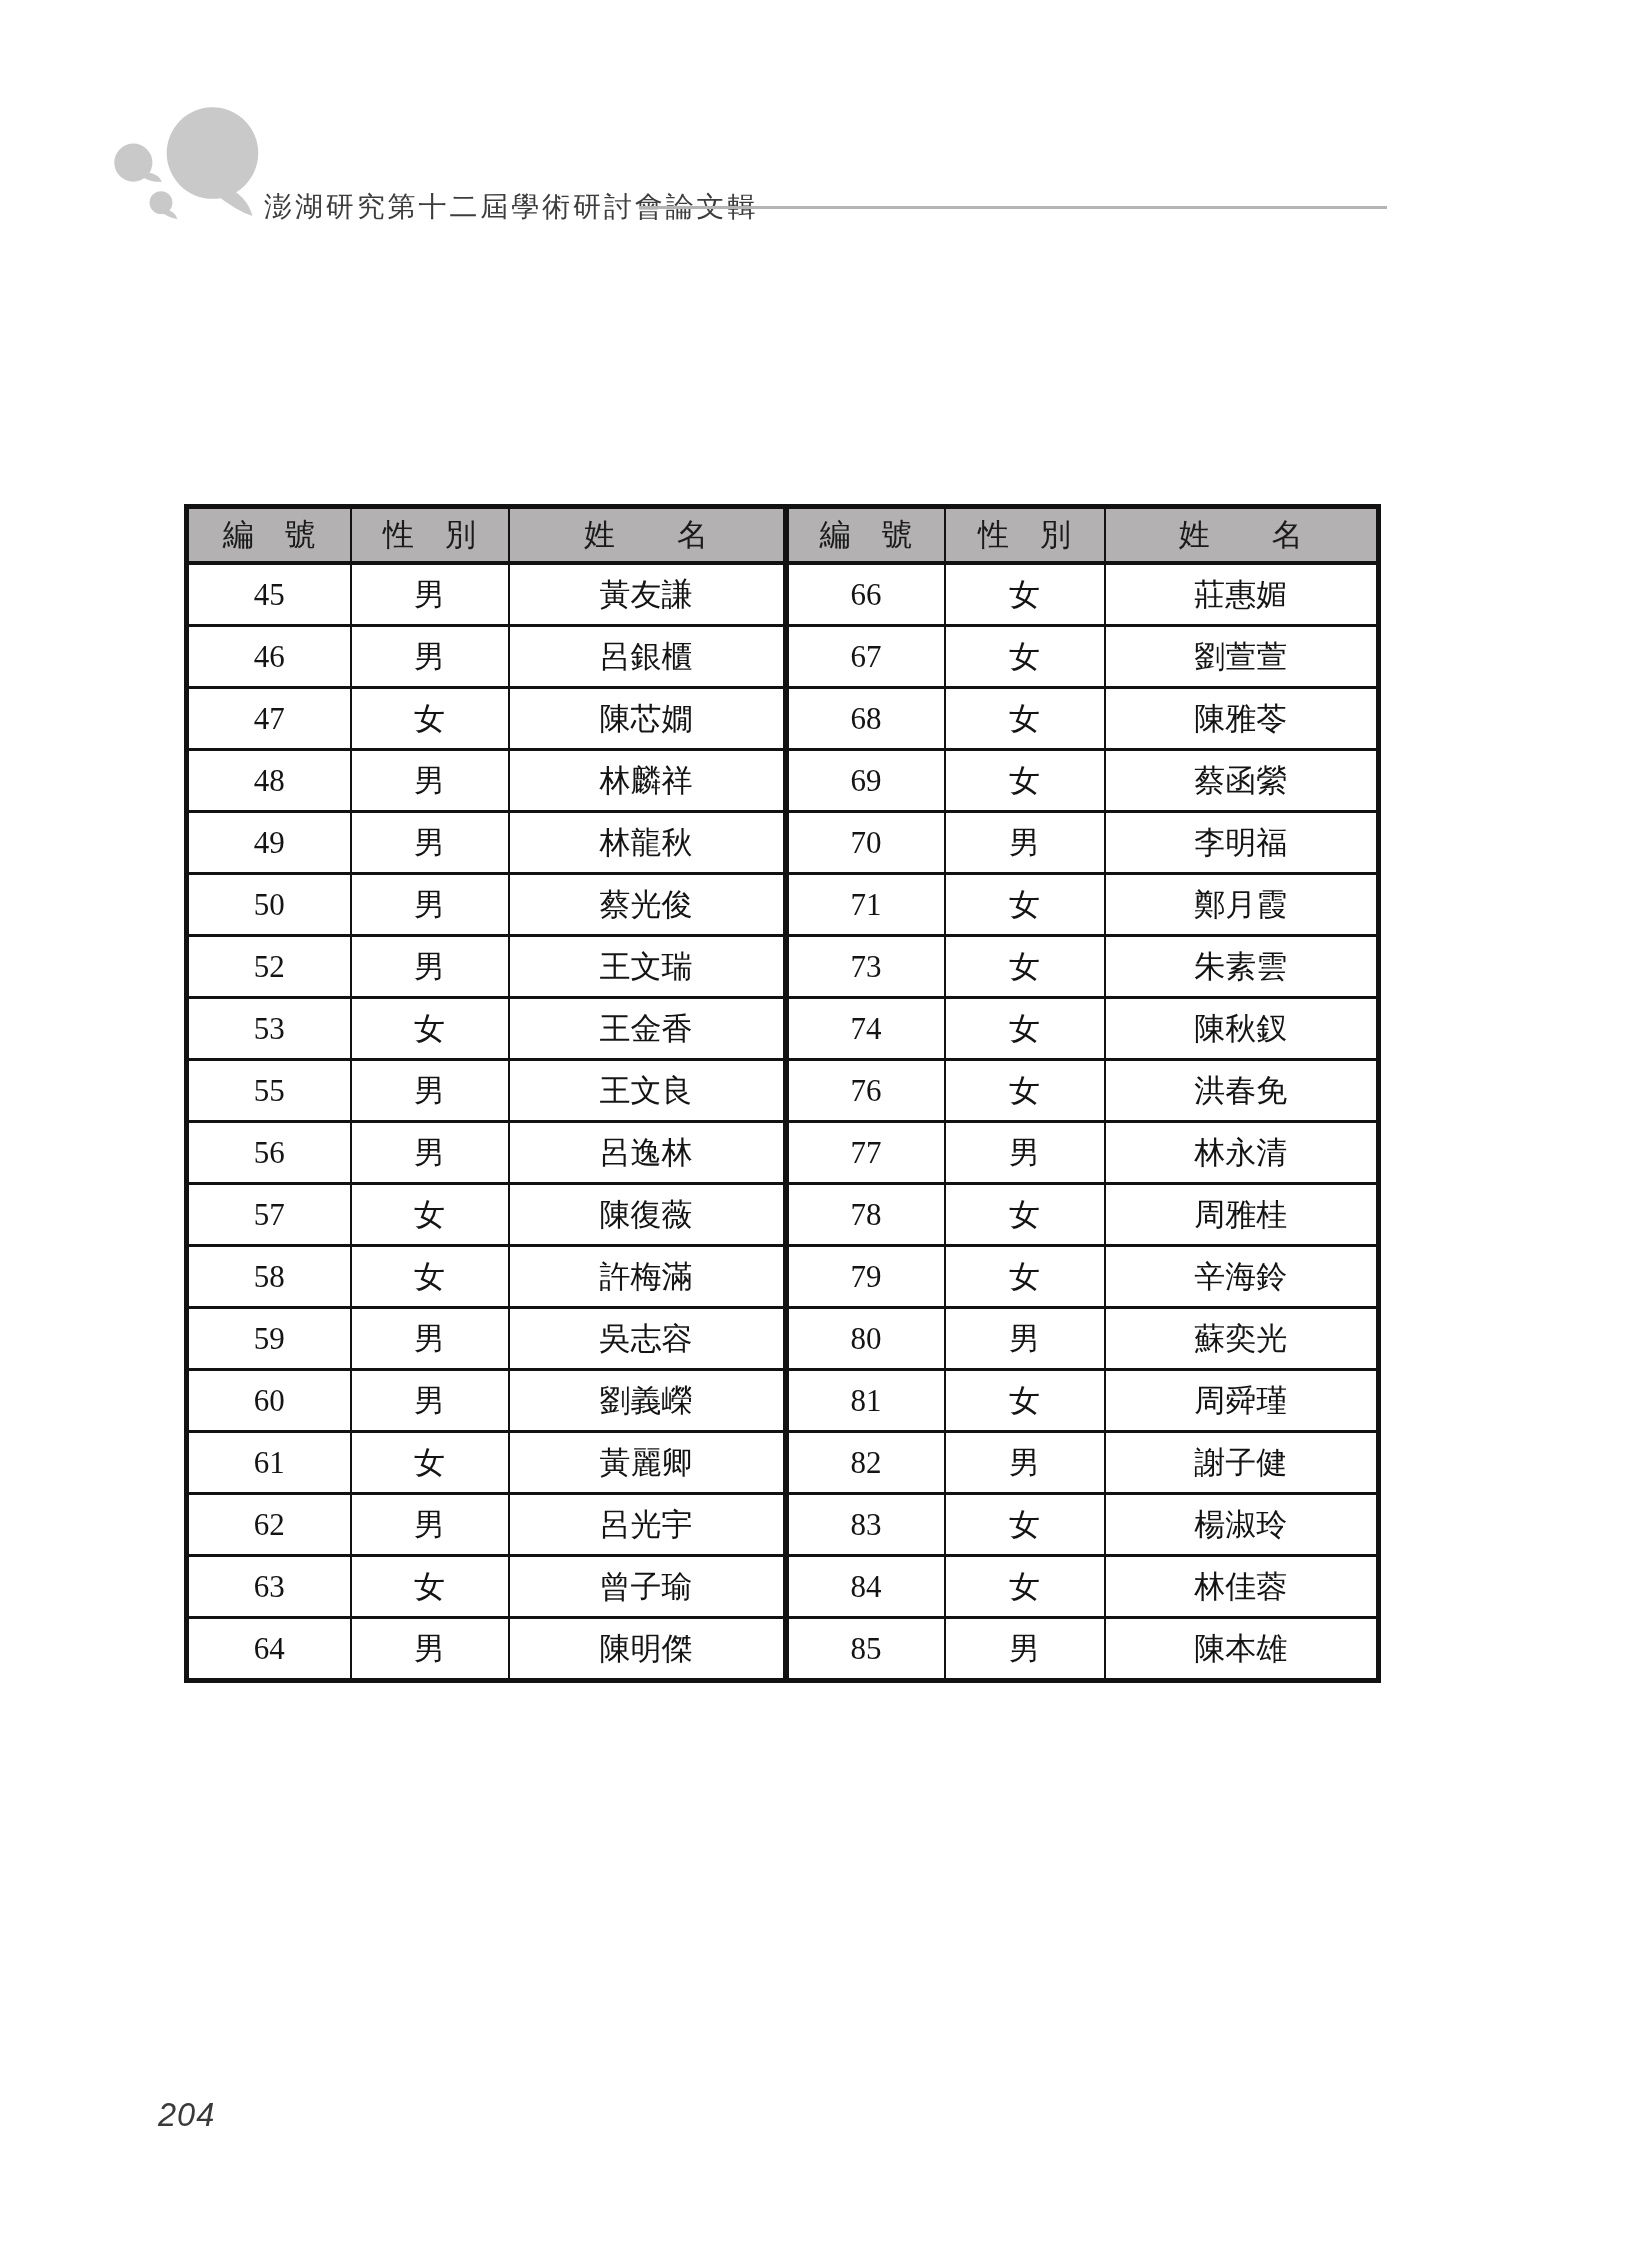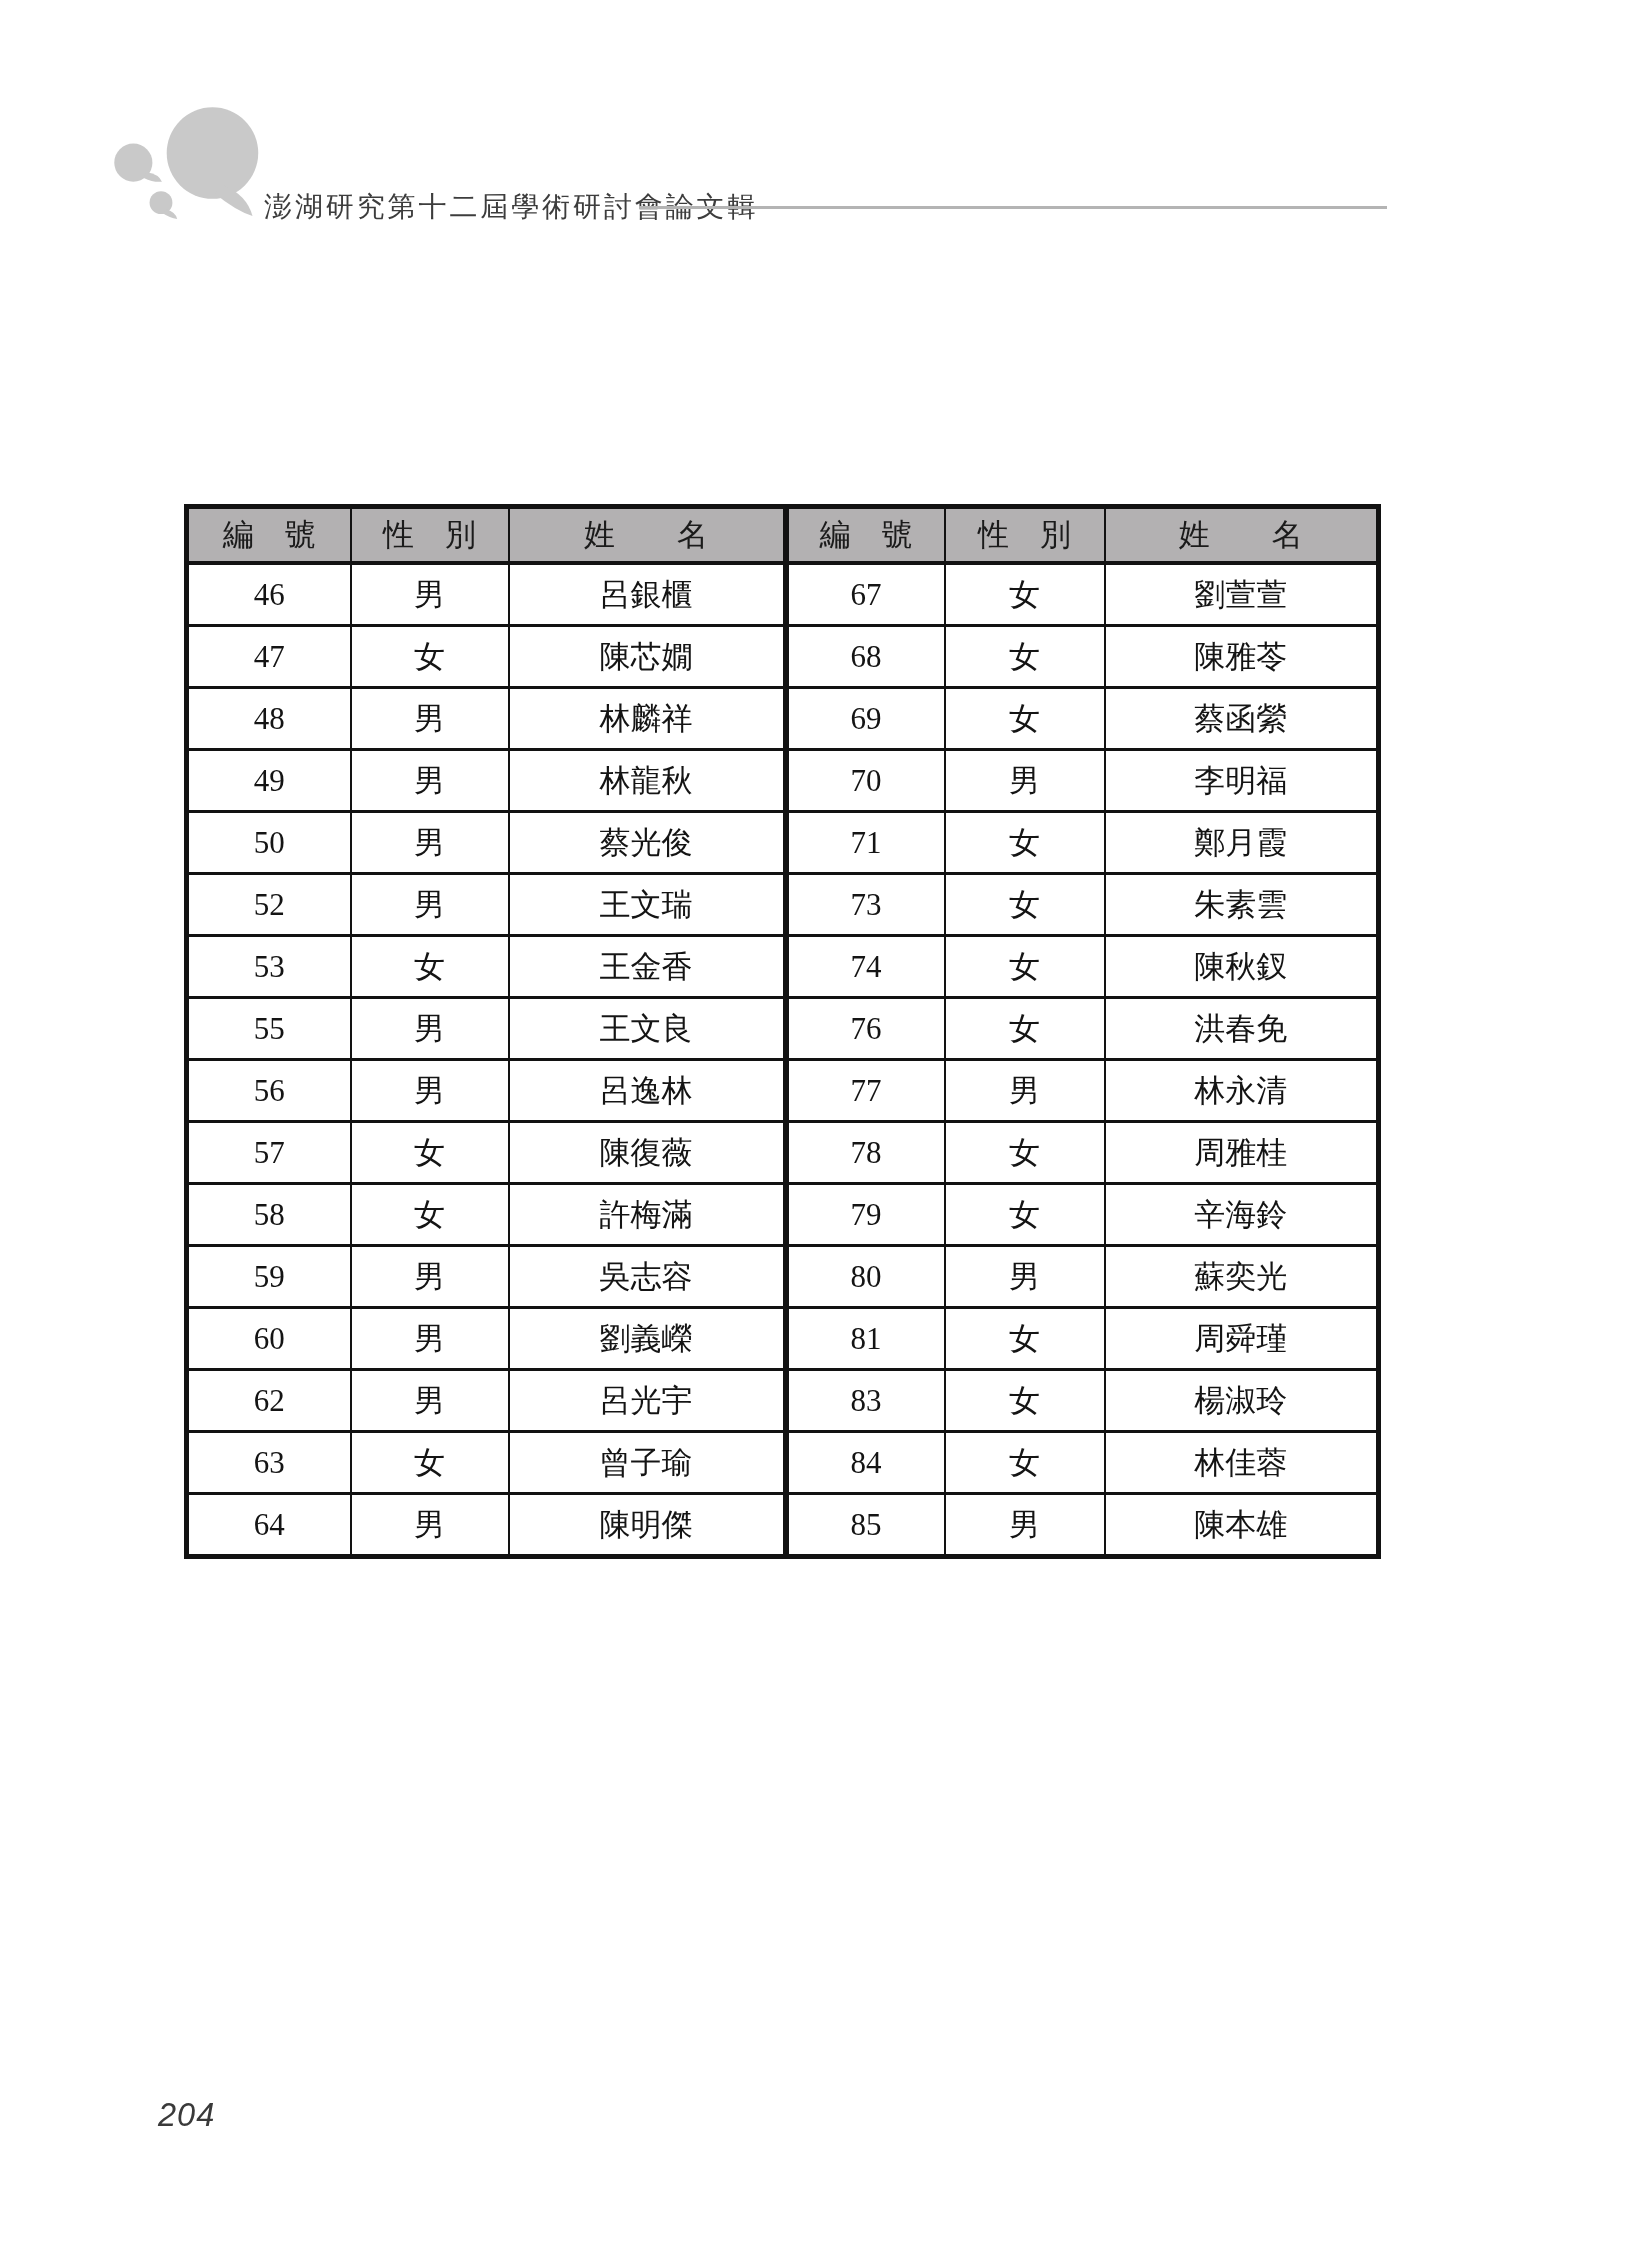--- a/index.html
+++ b/index.html
@@ -83,20 +83,28 @@
         <th>編　號</th>
         <th>性　別</th>
         <th>姓　　名</th>
         <th class="mid">編　號</th>
         <th>性　別</th>
         <th>姓　　名</th>
       </tr>
     </thead>
     <tbody id="table-body">
         <tr>
+          <td>45</td>
+          <td>男</td>
+          <td>黃友謙</td>
+          <td class="mid">66</td>
+          <td>女</td>
+          <td>莊惠媚</td>
+        </tr>
+        <tr>
           <td>46</td>
           <td>男</td>
           <td>呂銀櫃</td>
           <td class="mid">67</td>
           <td>女</td>
           <td>劉萱萱</td>
         </tr>
         <tr>
           <td>47</td>
           <td>女</td>
@@ -187,20 +195,28 @@
         </tr>
         <tr>
           <td>60</td>
           <td>男</td>
           <td>劉義嶸</td>
           <td class="mid">81</td>
           <td>女</td>
           <td>周舜瑾</td>
         </tr>
         <tr>
+          <td>61</td>
+          <td>女</td>
+          <td>黃麗卿</td>
+          <td class="mid">82</td>
+          <td>男</td>
+          <td>謝子健</td>
+        </tr>
+        <tr>
           <td>62</td>
           <td>男</td>
           <td>呂光宇</td>
           <td class="mid">83</td>
           <td>女</td>
           <td>楊淑玲</td>
         </tr>
         <tr>
           <td>63</td>
           <td>女</td>

